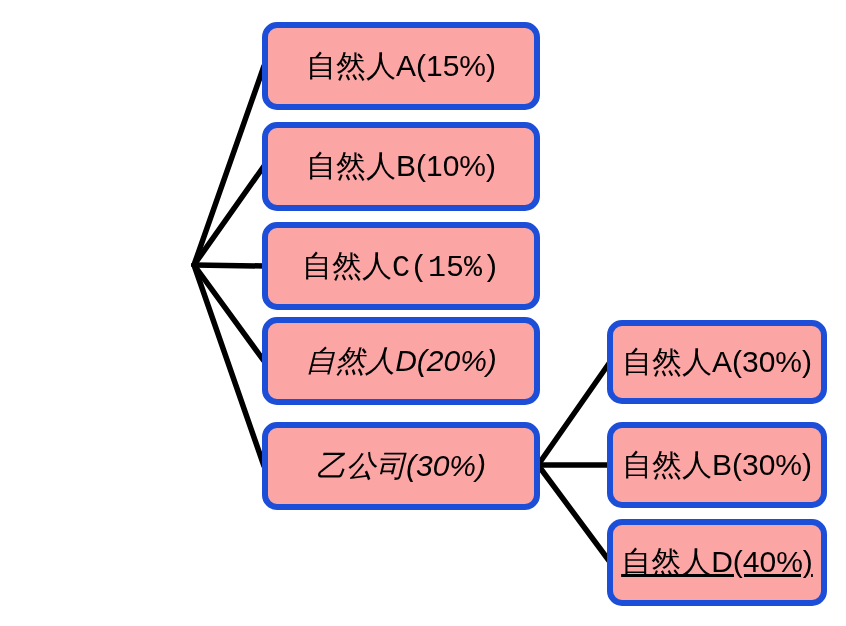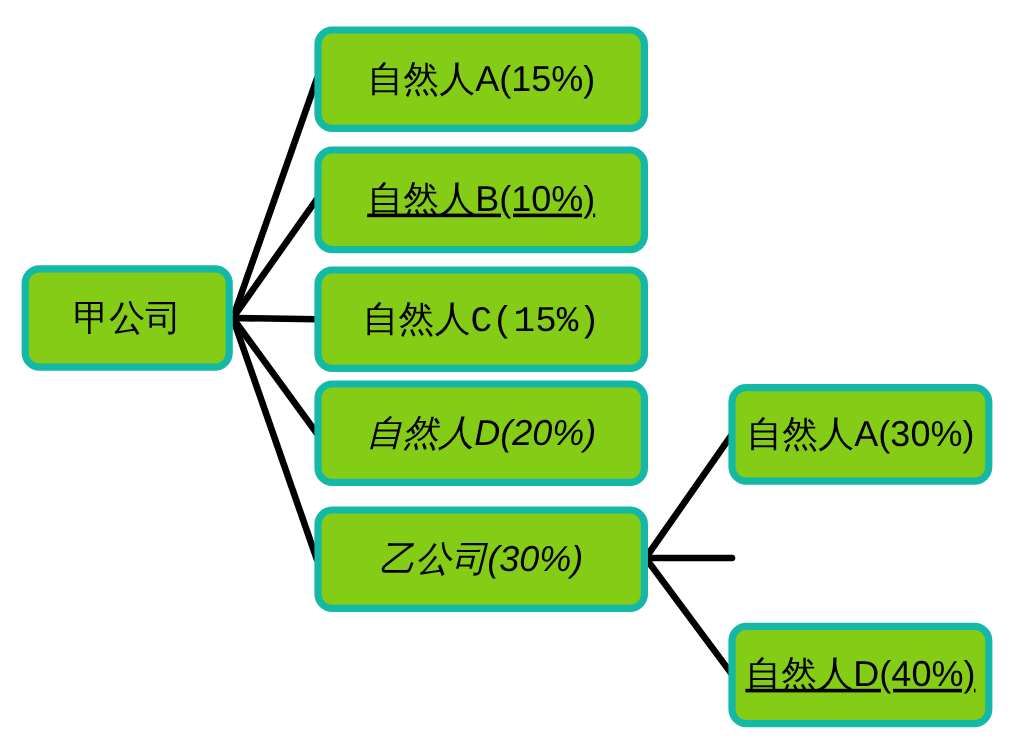--- a/index.html
+++ b/index.html
@@ -23,34 +23,34 @@
     height: 626px;
   }
   .edges line {
     stroke: #000000;
     stroke-width: 5.5;
     stroke-linecap: round;
   }
   .node {
     position: absolute;
     box-sizing: border-box;
-    border: 6px solid #14b8a6;
+    border: 6px solid #1d4ed8;
     border-radius: 15px;
-    background: #84cc16;
+    background: #fca5a5;
     display: flex;
     align-items: center;
     justify-content: center;
     font-size: 30px;
     color: #000000;
     white-space: nowrap;
   }
   
   .node-jia { left: 18px;  top: 221px; width: 176px; height: 88px; }
   .node-a1  { left: 262px; top: 22px;  width: 278px; height: 88px; }
-  .node-b1  { left: 262px; top: 122px; width: 278px; height: 89px; text-decoration: underline; }
+  .node-b1  { left: 262px; top: 122px; width: 278px; height: 89px; }
   .node-c1  { left: 262px; top: 222px; width: 278px; height: 88px; font-family: Liberation Mono, monospace; }
   .node-d1  { left: 262px; top: 317px; width: 278px; height: 88px; font-style: italic; }
   .node-yi  { left: 262px; top: 422px; width: 278px; height: 88px; font-style: italic; }
   .node-a2  { left: 607px; top: 320px; width: 220px; height: 84px; }
   .node-b2  { left: 607px; top: 422px; width: 220px; height: 86px; }
   .node-d2  { left: 607px; top: 519px; width: 220px; height: 87px; text-decoration: underline; }
 </style>
 </head>
 <body>
 
@@ -62,23 +62,20 @@
     <line x1="194" y1="265" x2="264" y2="166"></line>
     <line x1="194" y1="265" x2="264" y2="266"></line>
     <line x1="194" y1="265" x2="264" y2="361"></line>
     <line x1="194" y1="265" x2="264" y2="466"></line>
 
     <line x1="538" y1="465" x2="610" y2="362"></line>
     <line x1="538" y1="465" x2="610" y2="465"></line>
     <line x1="538" y1="465" x2="610" y2="562"></line>
   </svg>
 
-  <div class="node node-jia">
-    <span>甲公司</span>
-  </div>
 
   <div class="node node-a1">
     <span>自然人A(15%)</span>
   </div>
 
   <div class="node node-b1">
     <span>自然人B(10%)</span>
   </div>
 
   <div class="node node-c1">
@@ -90,18 +87,21 @@
   </div>
 
   <div class="node node-yi">
     <span>乙公司(30%)</span>
   </div>
 
   <div class="node node-a2">
     <span>自然人A(30%)</span>
   </div>
 
+  <div class="node node-b2">
+    <span>自然人B(30%)</span>
+  </div>
 
   <div class="node node-d2">
     <span>自然人D(40%)</span>
   </div>
 
 </div>
 
 </body></html>

